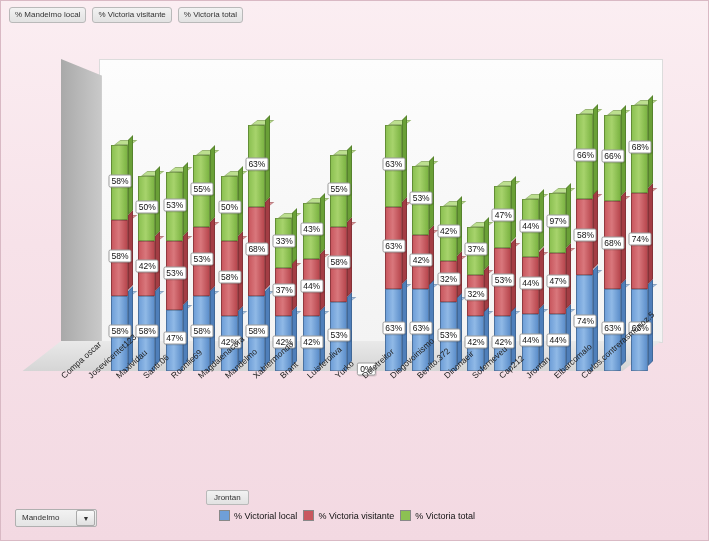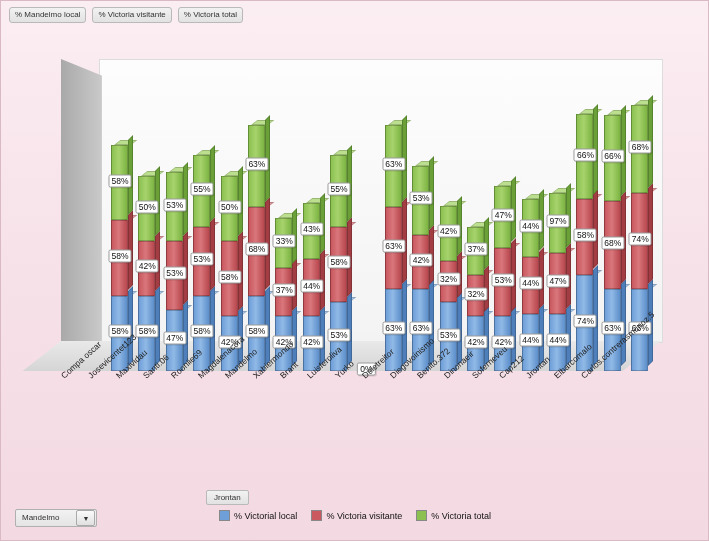--- a/index.html
+++ b/index.html
@@ -94,21 +94,21 @@
     white-space:nowrap;
   }
   
   .valores{
     position:absolute;left:205px;top:489px;
     background:linear-gradient(180deg,#f2f2f2,#e2e2e2);
     border:1px solid #b9b9b9;border-radius:2px;
     font-size:8px;color:#333;padding:2px 7px;
   }
   .legend{
-    position:absolute;left:218px;top:509px;display:flex;gap:14px;align-items:center;
+    position:absolute;left:218px;top:509px;display:flex;gap:6px;align-items:center;
   }
   .legend .item{display:flex;align-items:center;gap:4px;font-size:9px;color:#111;}
   .sw{width:9px;height:9px;border:1px solid #888;display:inline-block;}
   .sw.blue{background:#6f9fd8;}
   .sw.red{background:#c9585f;}
   .sw.green{background:#8cc152;}
   
   .jugador{
     position:absolute;left:14px;top:508px;
     display:flex;align-items:center;

